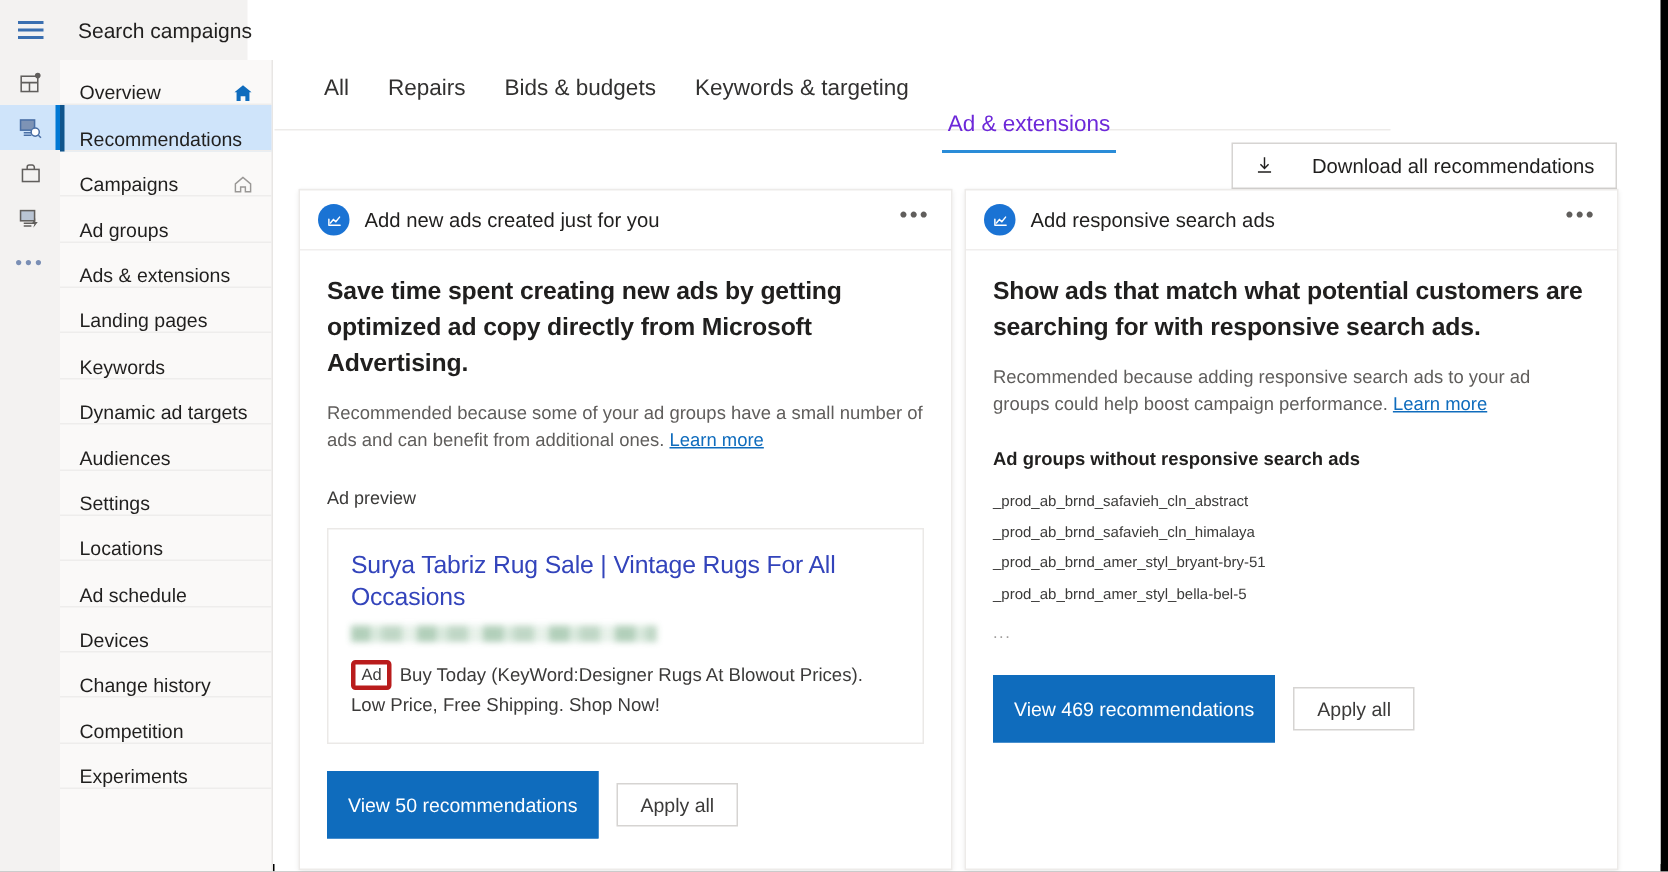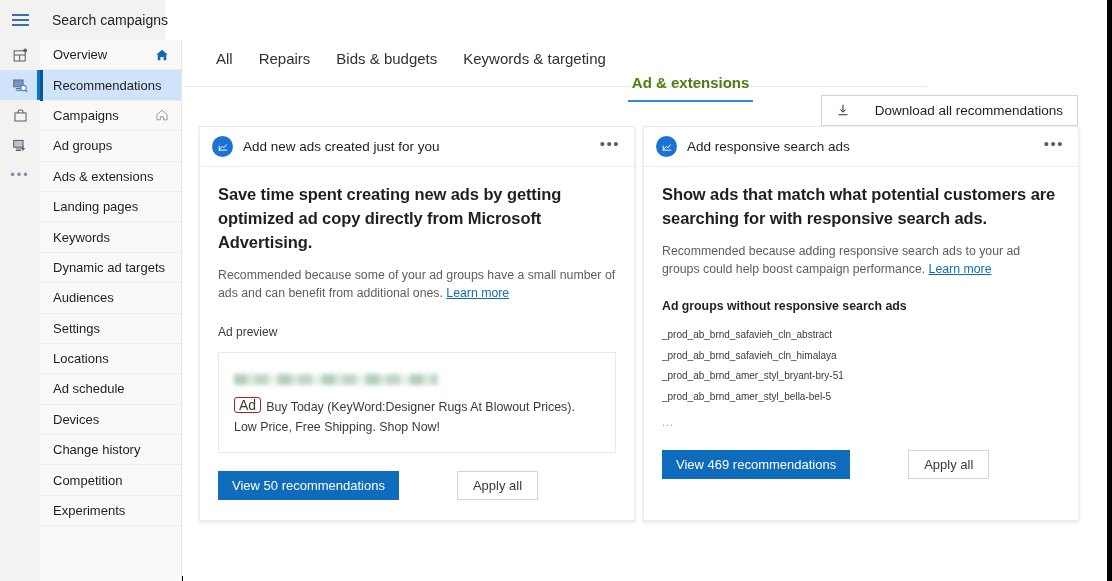--- a/index.html
+++ b/index.html
@@ -75,21 +75,21 @@
   
   .nav {
     position: absolute; top: 40px; left: 40px;
     width: 142px; height: 541px;
     background: #faf9f8;
     border-right: 1px solid #e8e6e4;
   }
   .nav-item {
     position: relative;
     height: 30.4px;
-    display: flex; align-items: center;
+    display: flex; align-items: flex-end;
     padding: 0 12px 0 13px;
     font-size: 13px; color: #201f1e;
     border-bottom: 1px solid #eeedec;
     white-space: nowrap;
   }
   .nav-item .nav-label { flex: 1 1 auto; }
   .nav-item.active { background: #cfe4fa; }
   .nav-item.active::before {
     content: ""; position: absolute; left: 0; top: 0;
     width: 3px; height: 30.4px; background: #0f548c;
@@ -110,21 +110,21 @@
     display: flex; align-items: center;
     padding-left: 20px;
     border-bottom: 1px solid #edebe9;
   }
   .tab {
     position: relative;
     font-size: 15px; color: #323130;
     padding: 0 13px 10px 13px;
     white-space: nowrap;
   }
-  .tab.selected { font-weight: 700; color: #4d7c0f; margin-top: 48px; }
+  .tab.selected { font-weight: 400; color: #6d28d9; margin-top: 48px; }
   .tab.selected::after {
     content: ""; position: absolute; left: 9px; right: 9px; bottom: -1px;
     height: 2px; background: #2a8cd8;
   }
 
   .dl-row {
     position: absolute; top: 50px; left: 0;
     width: 924px; height: 40px;
     display: flex; justify-content: flex-end; align-items: center;
     padding-right: 29px;
@@ -205,22 +205,22 @@
         rgba(172,203,180,.8) 21px 34px,
         rgba(214,231,218,.6) 34px 44px);
     filter: blur(2.1px);
     opacity: .95;
   }
   .ad-desc {
     margin-top: 12px; font-size: 12.4px; color: #3b3a39; line-height: 1.62;
   }
   .ad-badge {
     display: inline-block;
-    border: 1px solid #b91c1c; border-radius: 3px;
-    font-size: 14px; color: #3b3a39;
+    border: 3px solid #b91c1c; border-radius: 3px;
+    font-size: 11px; color: #3b3a39;
     padding: 0 4px; margin-right: 5px;
     line-height: 14px; vertical-align: 1px;
   }
 
   .subhead {
     margin: 20px 18px 0 18px;
     font-size: 12.3px; font-weight: 700; color: #201f1e;
   }
   .group-list { margin: 12px 18px 0 18px; }
   .group-item {
@@ -232,32 +232,31 @@
     letter-spacing: 1px;
   }
 
   .card-actions {
     display: flex; align-items: center; gap: 12px;
     padding: 18px 18px 20px 18px;
   }
   .btn-primary {
     background: #0f6cbd; color: #ffffff;
     border: 1px solid #0f6cbd;
-    height: 29px; padding: 0 13px;
+    height: 45px; padding: 0 13px;
     font-size: 13px; display: flex; align-items: center;
     white-space: nowrap;
     text-align: right;
   }
   .btn-secondary {
     background: #ffffff; color: #3b3a39;
     border: 1px solid #d6d4d2;
     height: 29px; padding: 0 15px;
     font-size: 13px; display: flex; align-items: center;
     white-space: nowrap;
-    margin-left: 46px;
   }
 </style>
 </head>
 <body>
 
 <div class="frame">
 
   <div class="topbar">
     <div class="topbar-left">
       <span class="hamburger">
@@ -407,20 +406,21 @@
           <span class="card-more">•••</span>
         </div>
         <div class="card-body">
           <div class="card-title">Save time spent creating new ads by getting optimized ad copy directly from Microsoft Advertising.</div>
           <div class="card-desc">
             <span>Recommended because some of your ad groups have a small number of ads and can benefit from additional ones. </span><a href="#">Learn more</a>
           </div>
         </div>
         <div class="ad-preview-label">Ad preview</div>
         <div class="ad-box">
+          <div class="ad-title">Surya Tabriz Rug Sale | Vintage Rugs For All Occasions</div>
           <div class="ad-url-blur"></div>
           <div class="ad-desc">
             <span class="ad-badge">Ad</span><span>Buy Today (KeyWord:Designer Rugs At Blowout Prices). Low Price, Free Shipping. Shop Now!</span>
           </div>
         </div>
         <div class="card-actions">
           <div class="btn-primary">View 50 recommendations</div>
           <div class="btn-secondary">Apply all</div>
         </div>
       </div>

